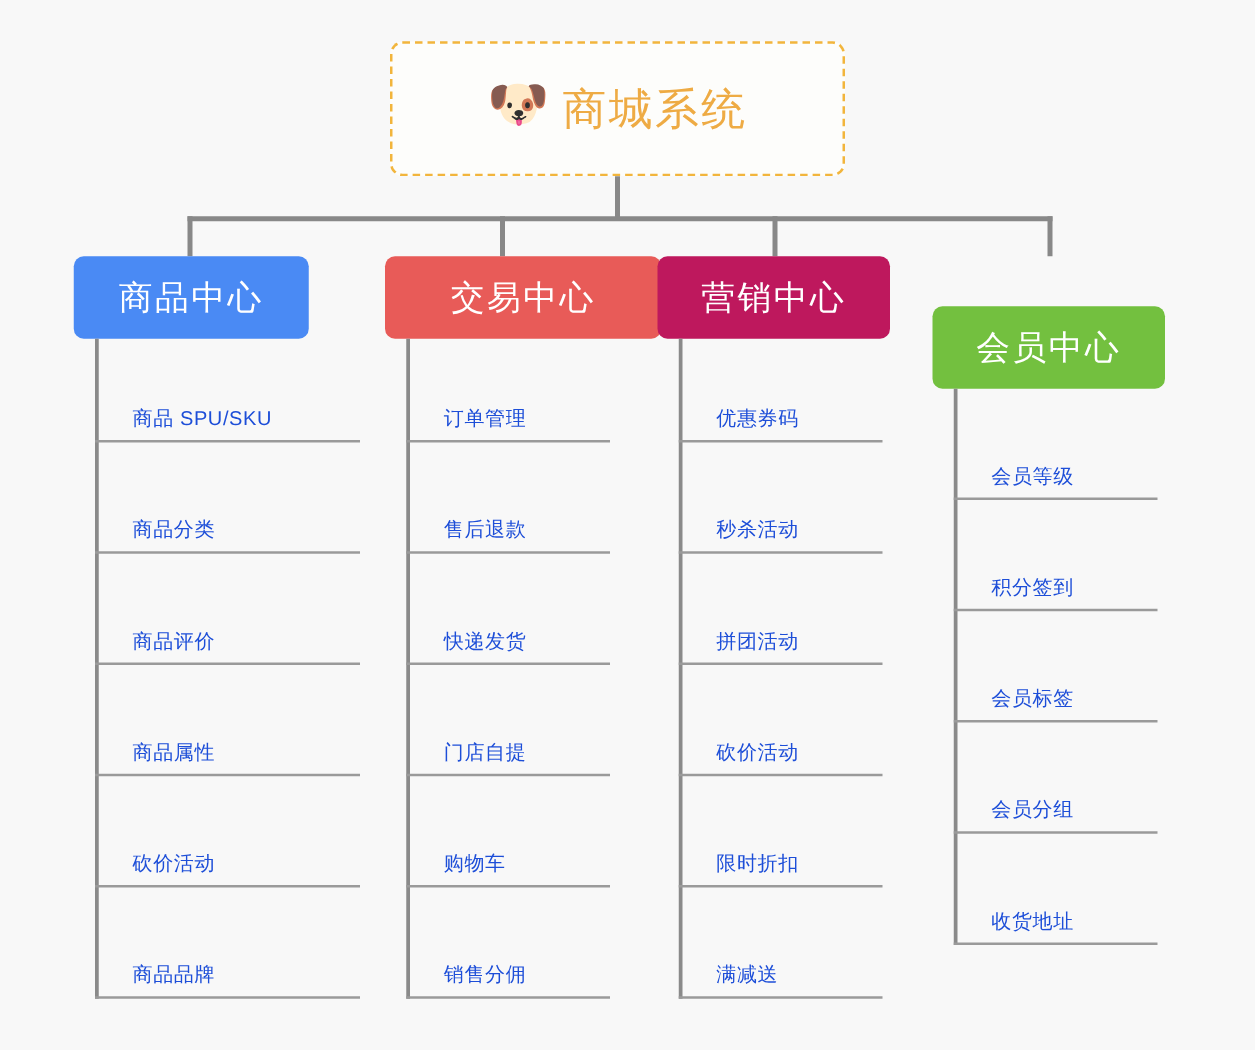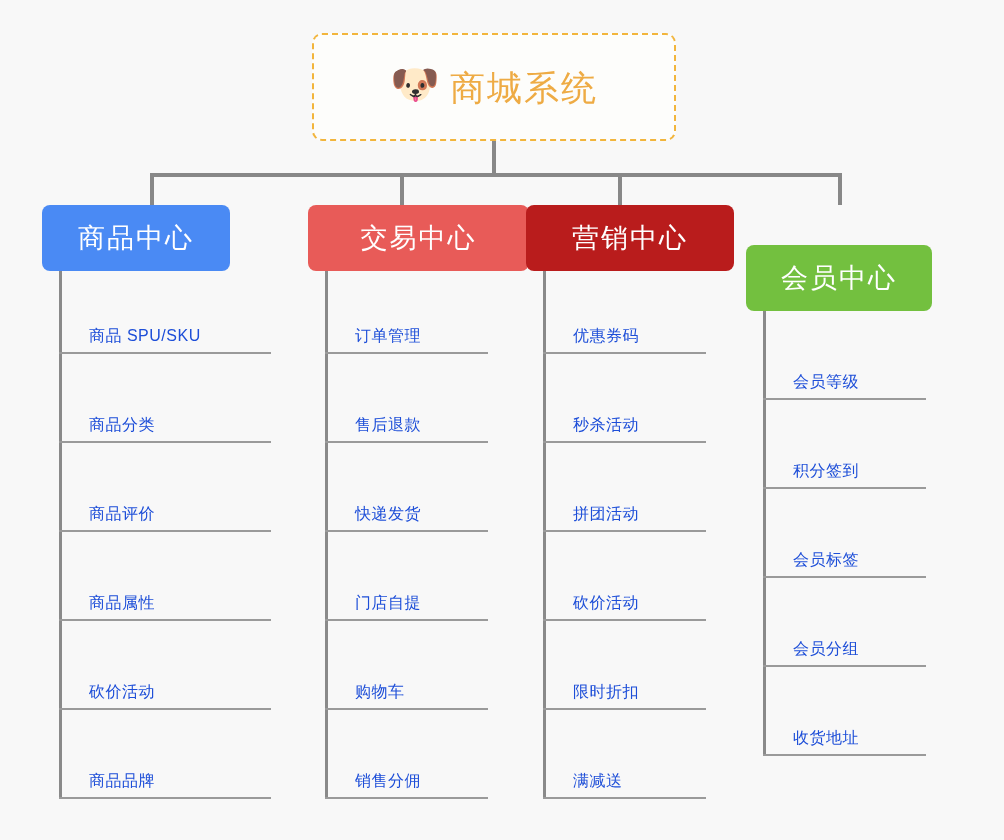--- a/index.html
+++ b/index.html
@@ -77,41 +77,41 @@
   .drop-0 { left: 150px; }
   .drop-1 { left: 400px; }
   .drop-2 { left: 618px; }
   .drop-3 { left: 838px; }
 
   
   .branch {
     position: absolute;
     top: 205px;
   }
-  .branch-0 { left: 42px;  }
+  .branch-0 { left: 59px;  }
   .branch-1 { left: 308px; }
   .branch-2 { left: 526px; }
   .branch-3 { left: 746px; }
 
   .branch-header {
     height: 66px;
     border-radius: 8px;
     display: flex;
     align-items: center;
     justify-content: center;
     color: #ffffff;
     font-size: 27px;
     letter-spacing: 2px;
     white-space: nowrap;
     box-sizing: border-box;
     padding: 0 10px;
   }
   .branch-0 .branch-header { width: 188px; background: #4a8af4; }
   .branch-1 .branch-header { width: 221px; background: #e85b58; }
-  .branch-2 .branch-header { width: 208px; background: #b91c1c; }
+  .branch-2 .branch-header { width: 186px; background: #be185d; }
   .branch-3 .branch-header { width: 186px; background: #73c03f; margin-top: 40px; }
 
   
   .leaf-list {
     position: relative;
     margin-top: 0;
     padding-left: 17px;
   }
   .leaf-list::before {       
     content: "";

